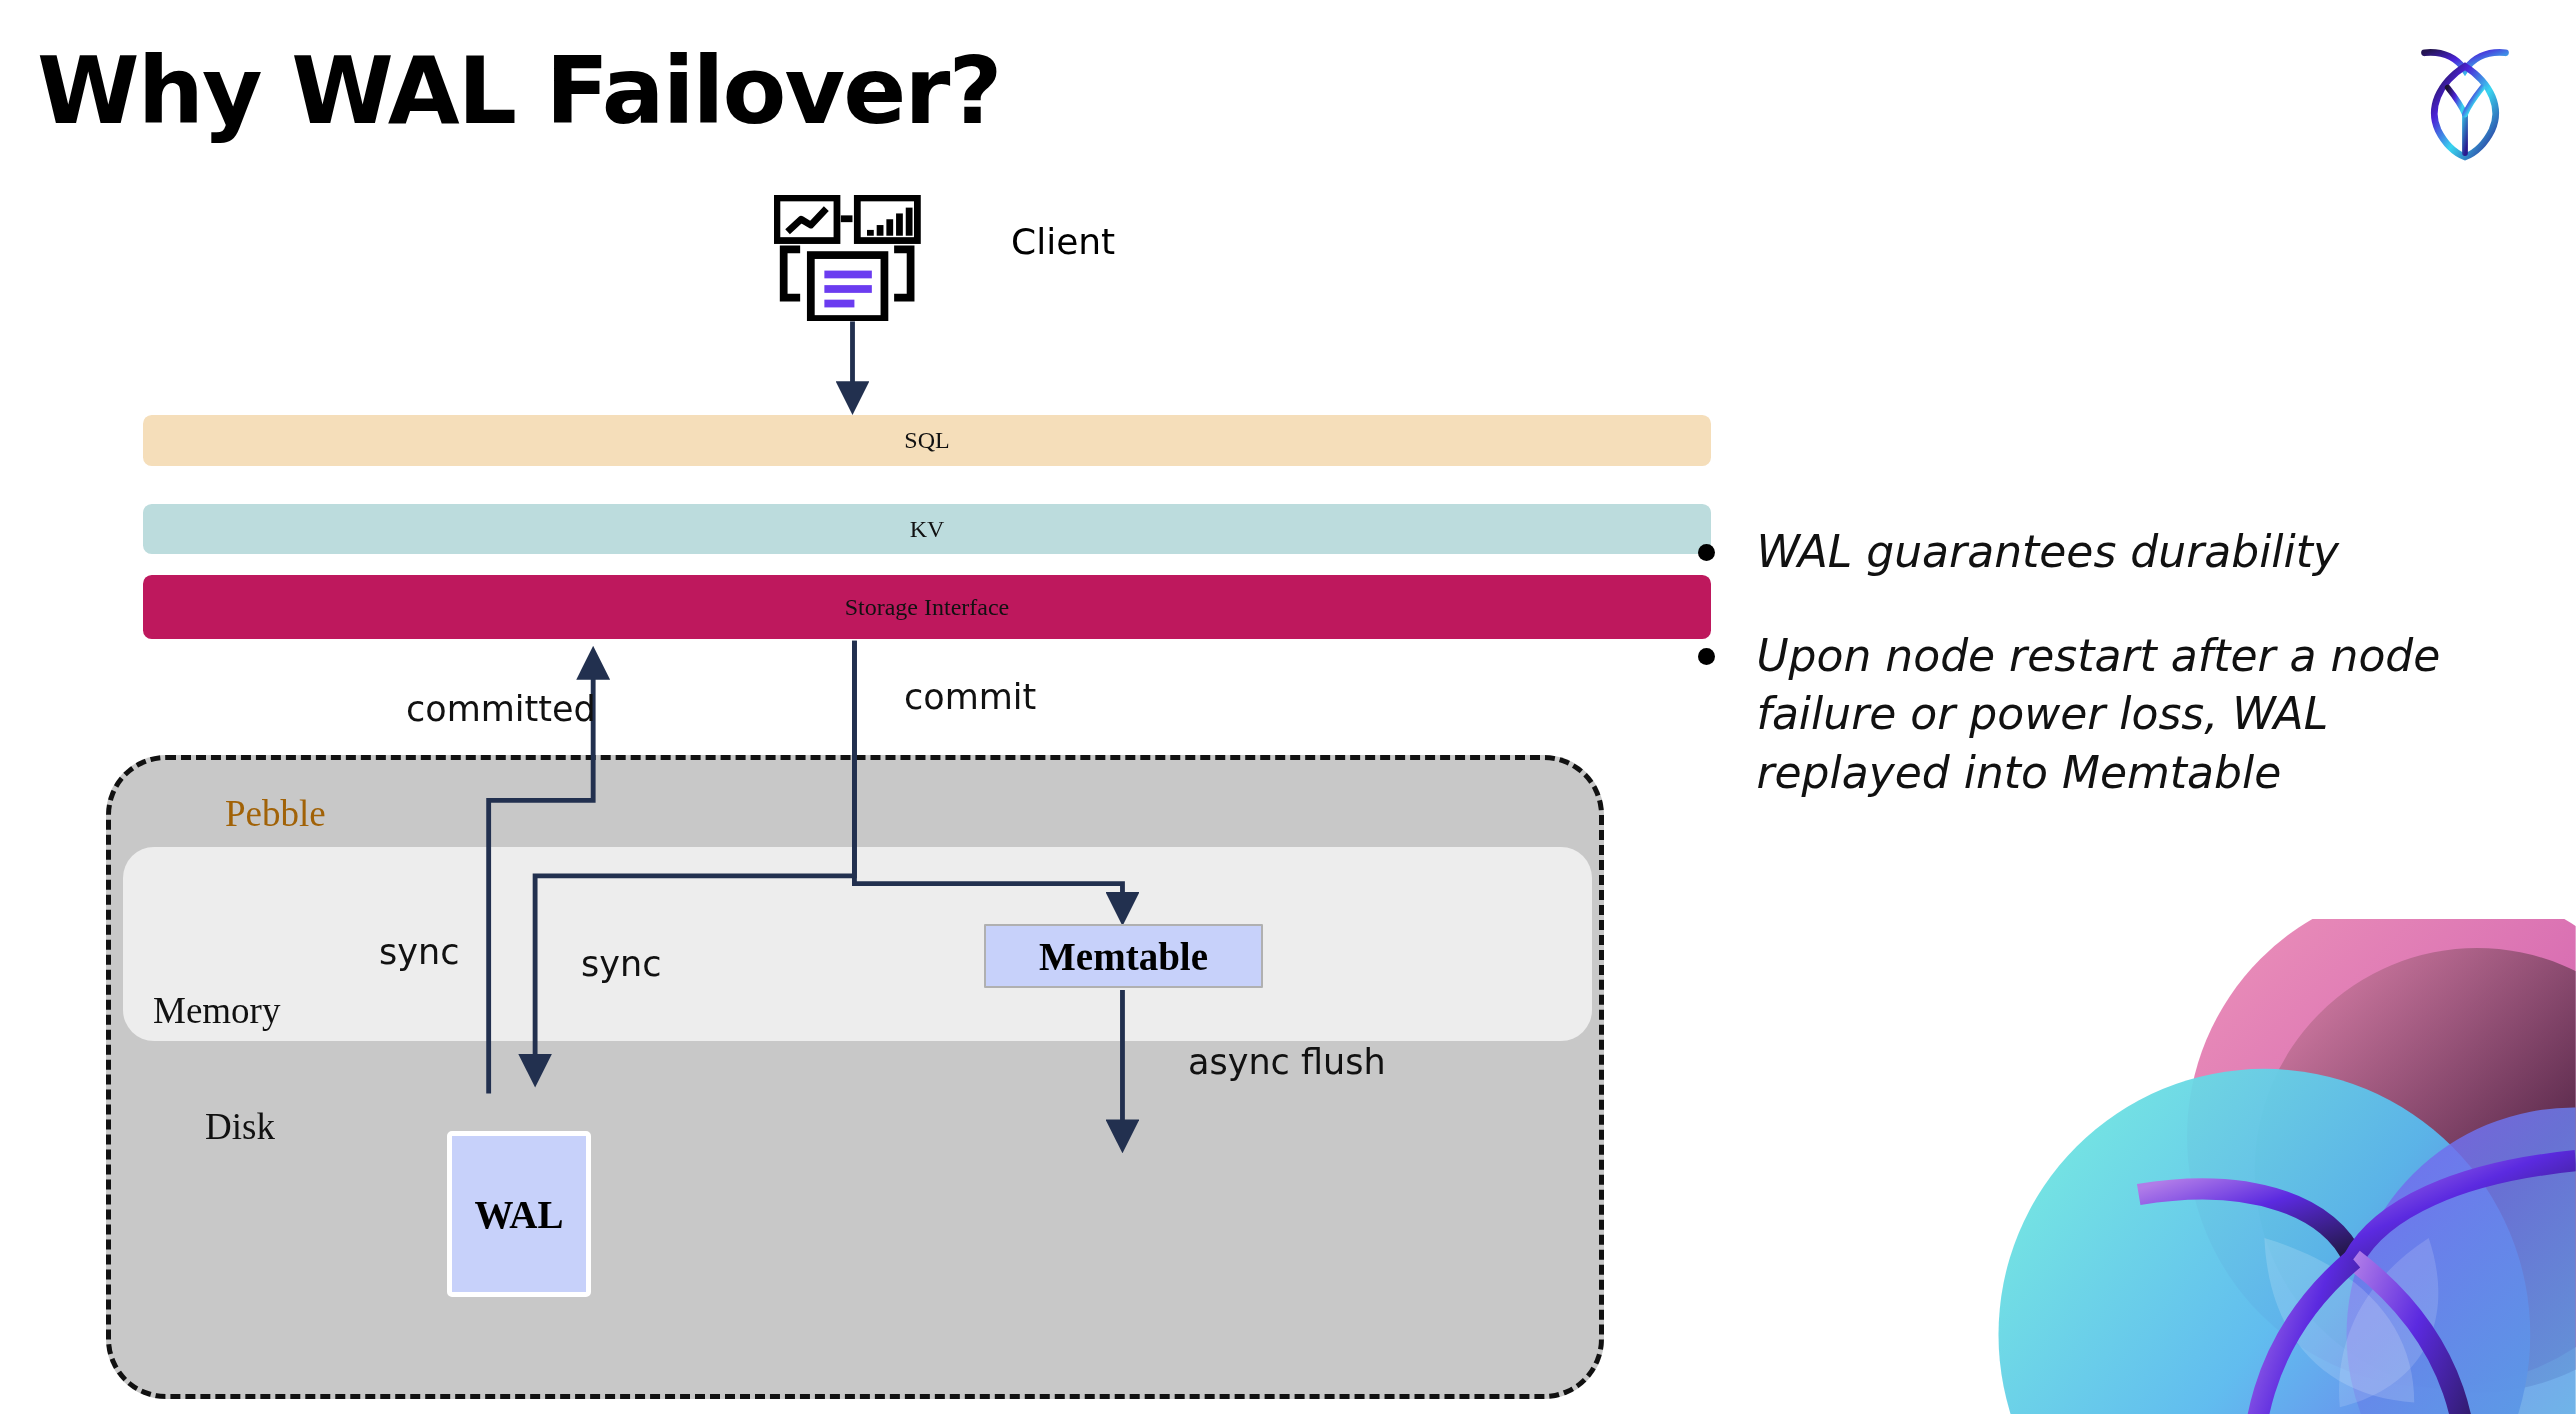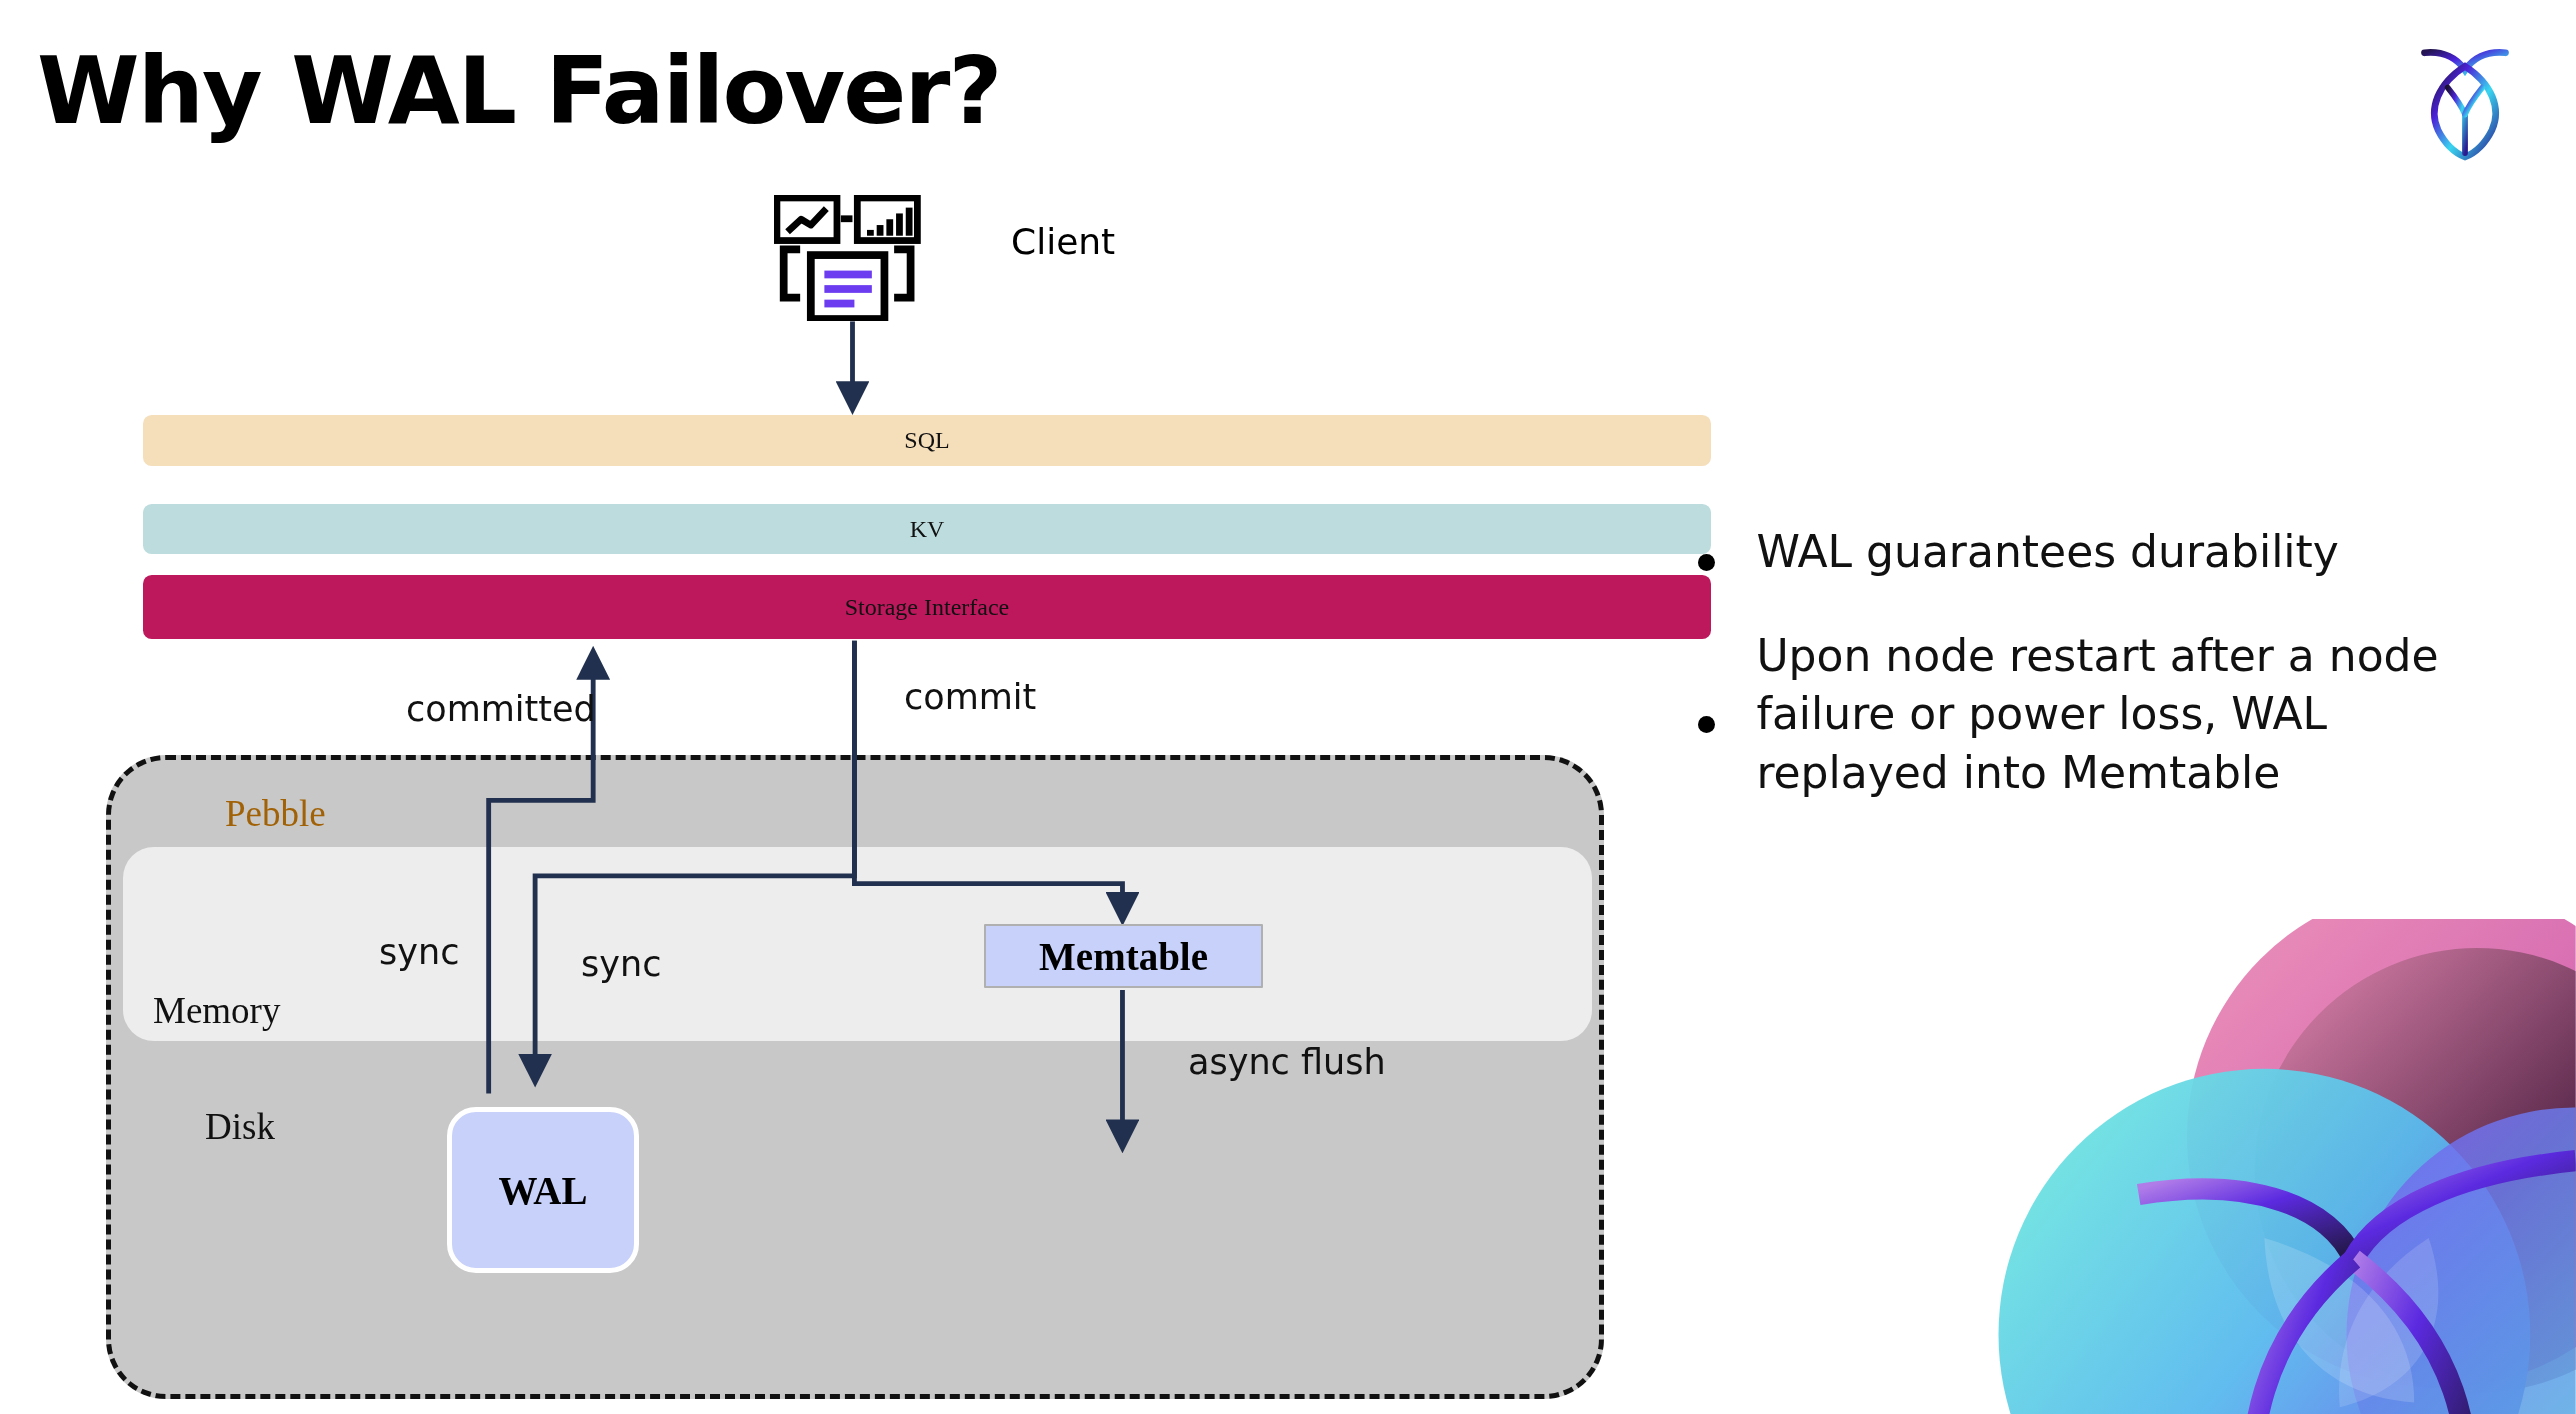--- a/index.html
+++ b/index.html
@@ -63,22 +63,22 @@
   .node-box {
     position:absolute; background:#c7d1fa;
     display:flex; align-items:center; justify-content:center;
     font-family:"Liberation Serif", serif; font-weight:700; color:#000;
   }
   #node-memtable {
     left:984px; top:924px; width:279px; height:64px;
     border:2.9px solid #b0b0b0; border-radius:1px; font-size:39px;
   }
   #node-wal {
-    left:447px; top:1107px; width:192px; height:166px;
-    border:5.8px solid #ffffff; border-radius:29px; font-size:39px;
+    left:447px; top:1131px; width:144px; height:166px;
+    border:5.8px solid #ffffff; border-radius:5px; font-size:39px;
   }
   #node-sstable {
     left:983px; top:1150px; width:281px; height:170px;
     border:5.8px solid #ffffff; border-radius:21px; font-size:39px;
   }
 
   
   .edge-label {
     position:absolute; font-family:"DejaVu Sans", sans-serif;
     font-size:35px; color:#111; white-space:nowrap;
@@ -87,21 +87,21 @@
   #label-commit     { left:904px;  top:677px; }
   #label-sync-left  { left:379px;  top:932px; }
   #label-sync-right { left:581px;  top:944px; }
   #label-asyncflush { left:1188px; top:1042px; }
 
   
   #connectors { position:absolute; left:0; top:0; width:1645px; height:1415px; pointer-events:none; }
 
   
   #bullets { position:absolute; left:1698px; top:523px; width:832px; }
-  .bullet-row { display:flex; align-items:center; margin-bottom:45px; }
+  .bullet-row { display:flex; align-items:flex-start; margin-bottom:45px;font-style:italic; }
   .bullet-dot {
     width:17.4px; height:17.4px; border-radius:50%; background:#000;
     margin-top:21px; margin-right:41px; flex:0 0 17.4px;
   }
   .bullet-text {
     font-family:"DejaVu Sans", sans-serif; font-size:44px;
     line-height:1.33; color:#111;
   }
 
   

